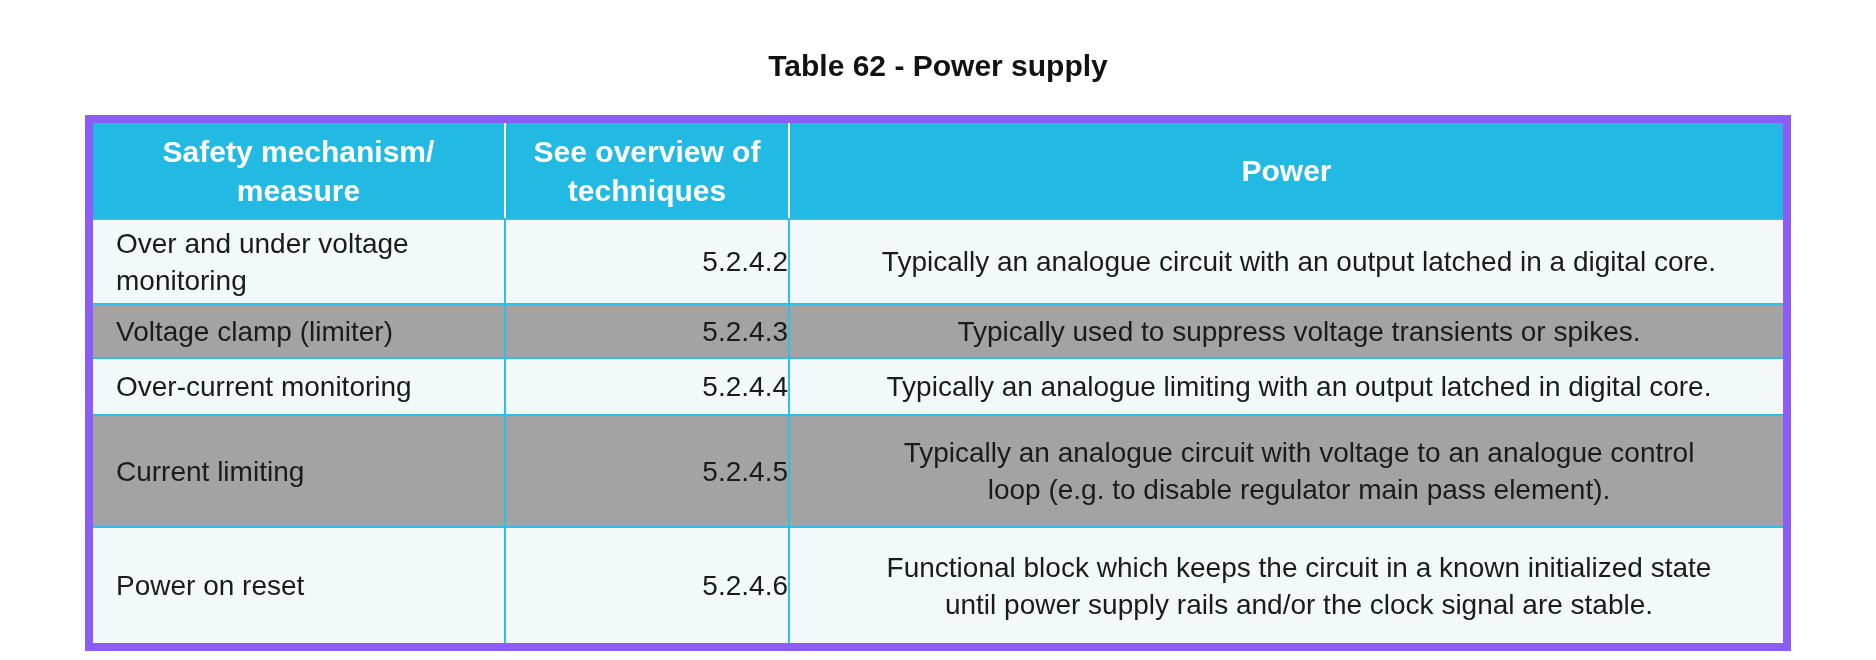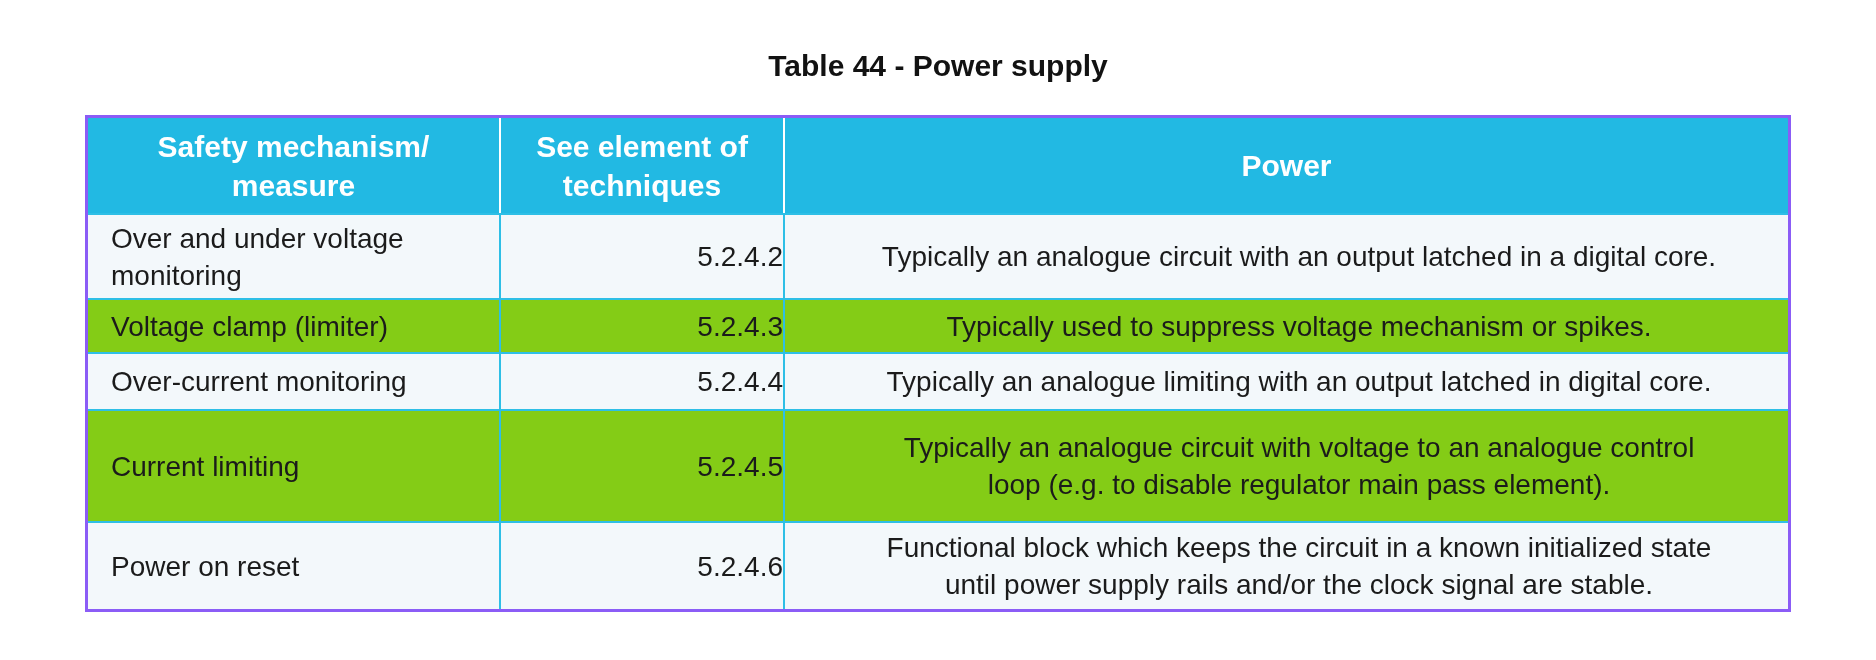--- a/index.html
+++ b/index.html
@@ -19,21 +19,21 @@
     margin-top: 48px;
     text-align: center;
     font-size: 30px;
     font-weight: bold;
     color: #121212;
     line-height: 36px;
   }
   table.power {
     margin: 31px 0 0 85px;
     width: 1706px;
-    border: 3px solid #8b5cf6;
+    border: 8px solid #8b5cf6;
     border-collapse: separate;
     border-spacing: 0;
     table-layout: fixed;
   }
   col.c1 { width: 413px; }
   col.c2 { width: 284px; }
   th {
     background: #22b9e3;
     color: #ffffff;
     font-size: 30px;
@@ -49,68 +49,68 @@
   }
   th:last-child { border-right: none; }
   td {
     font-size: 28px;
     line-height: 37px;
     color: #1b1b1b;
     vertical-align: middle;
     border-right: 2px solid #2ebfe6;
     border-top: 2px solid #2ebfe6;
     white-space: pre;
-    background: #84cc16;
+    background: #a3a3a3;
     padding: 0;
     box-sizing: border-box;
   }
   td:last-child { border-right: none; }
   tbody tr:nth-child(odd) td { background: #f3f8fb; }
   tr.r0 { height: 85px; }
   tr.r1 { height: 54px; }
   tr.r2 { height: 57px; }
   tr.r3 { height: 112px; }
-  tr.r4 { height: 88px; }
+  tr.r4 { height: 117px; }
   td.mech { text-align: left; padding-left: 23px; }
   td.tech { text-align: right; }
   td.note { text-align: center; padding-left: 25px; }
 </style>
 </head>
 <body>
 
 <div class="page">
 
-  <div class="caption">Table 44 - Power supply</div>
+  <div class="caption">Table 62 - Power supply</div>
 
   <table class="power">
     <colgroup>
       <col class="c1">
       <col class="c2">
       <col class="c3">
     </colgroup>
     <thead>
       <tr>
         <th>Safety mechanism/
 measure</th>
-        <th>See element of
+        <th>See overview of
 techniques</th>
         <th>Power</th>
       </tr>
     </thead>
     <tbody>
       <tr class="r0">
         <td class="mech">Over and under voltage
 monitoring</td>
         <td class="tech">5.2.4.2</td>
         <td class="note">Typically an analogue circuit with an output latched in a digital core.</td>
       </tr>
       <tr class="r1">
         <td class="mech">Voltage clamp (limiter)</td>
         <td class="tech">5.2.4.3</td>
-        <td class="note">Typically used to suppress voltage mechanism or spikes.</td>
+        <td class="note">Typically used to suppress voltage transients or spikes.</td>
       </tr>
       <tr class="r2">
         <td class="mech">Over-current monitoring</td>
         <td class="tech">5.2.4.4</td>
         <td class="note">Typically an analogue limiting with an output latched in digital core.</td>
       </tr>
       <tr class="r3">
         <td class="mech">Current limiting</td>
         <td class="tech">5.2.4.5</td>
         <td class="note">Typically an analogue circuit with voltage to an analogue control

